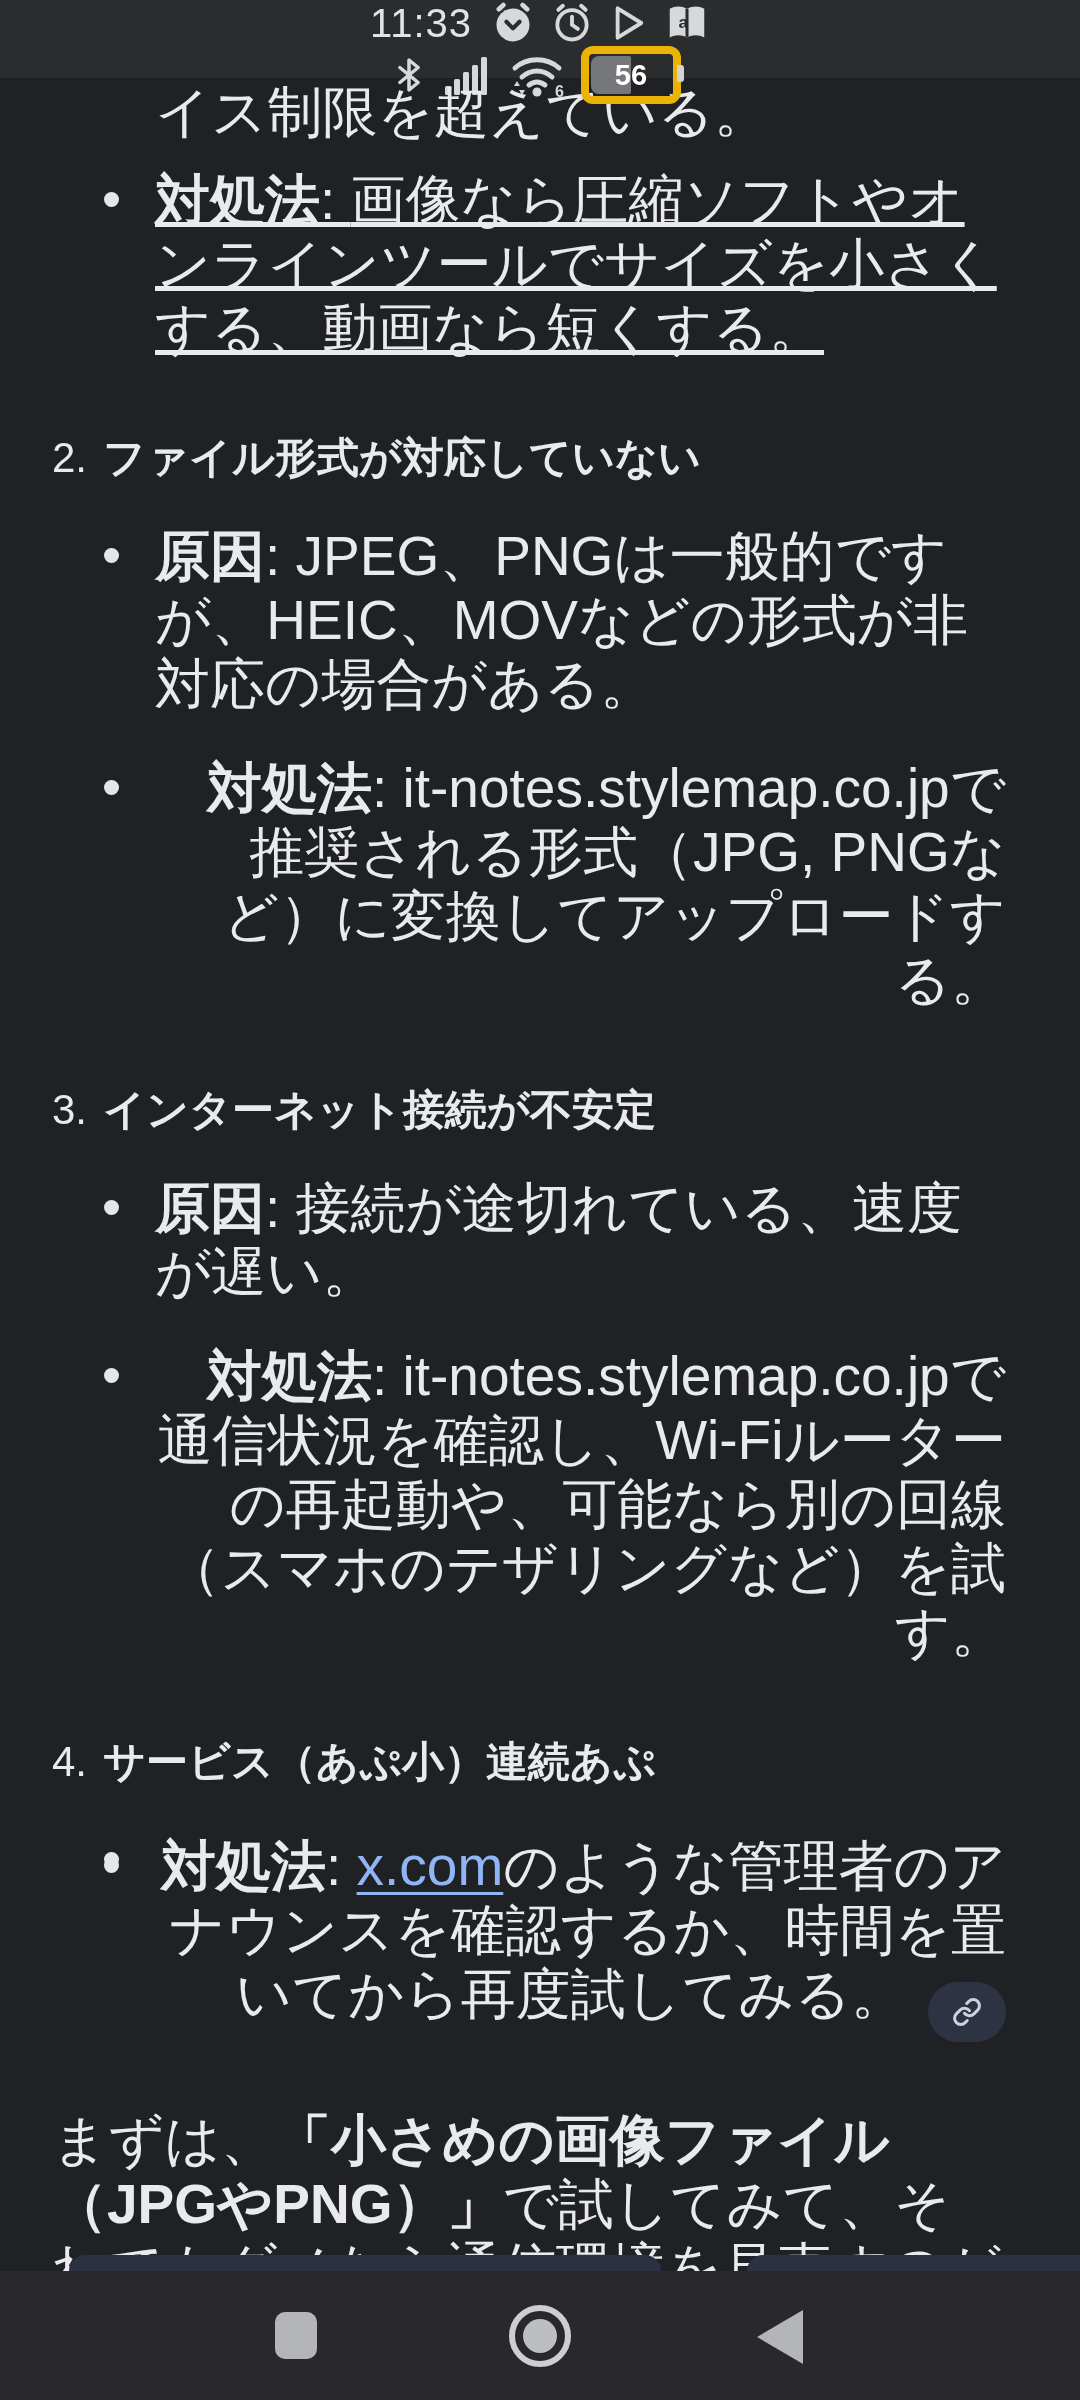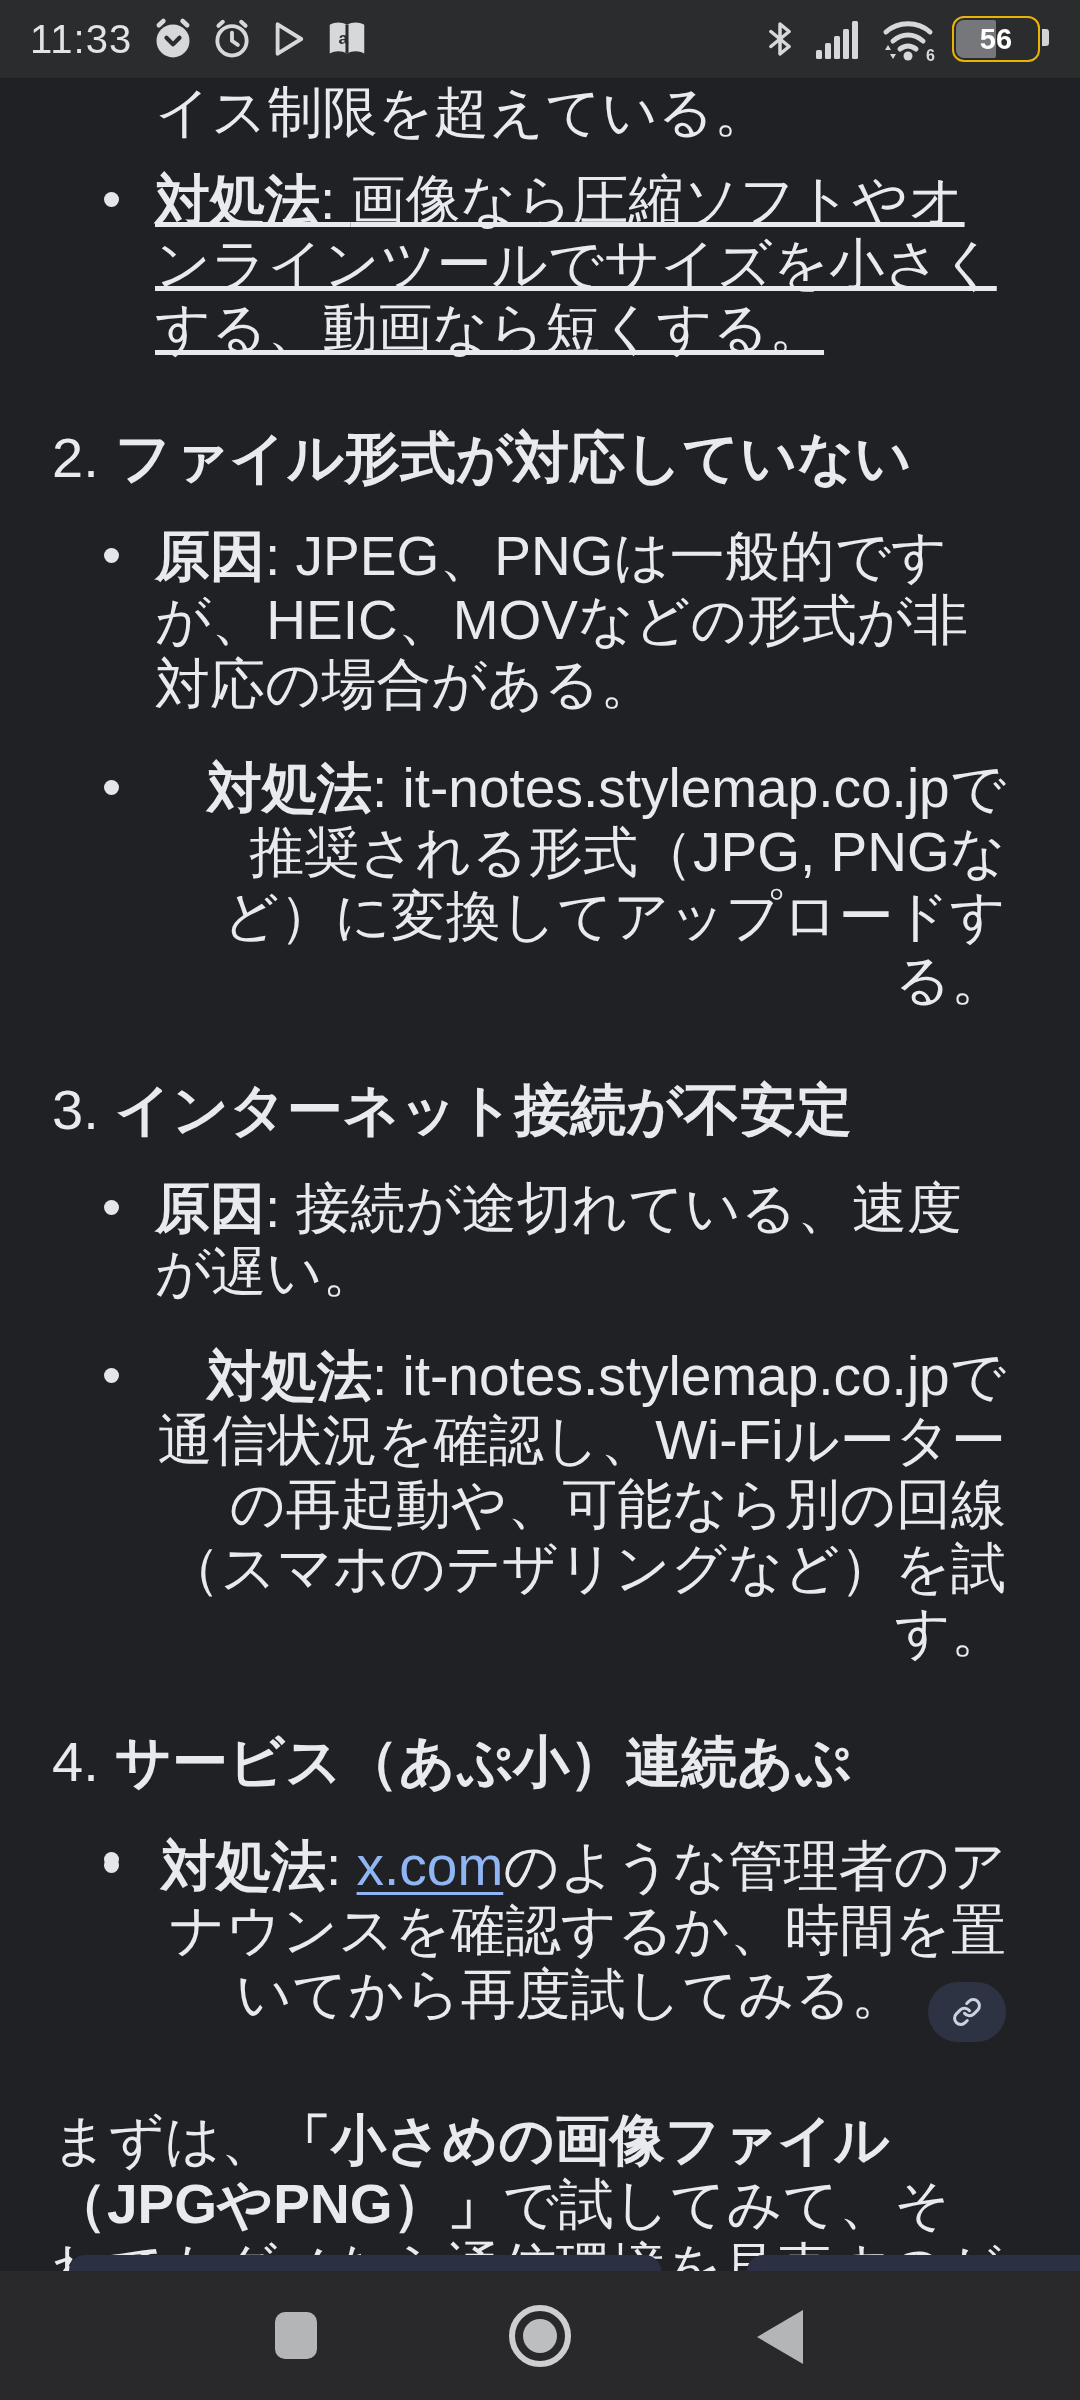--- a/index.html
+++ b/index.html
@@ -4,39 +4,39 @@
 <style>
   html,body{margin:0;padding:0;background:#000;}
   .screen{
     position:relative;width:1080px;height:2400px;overflow:hidden;
     background:#202124;color:#e8eaee;
     font-family:"Liberation Sans","DejaVu Sans",sans-serif;
   }
   
   .status-bar{
     height:78px;background:#2b2c2e;display:flex;align-items:center;
-    justify-content:space-between;padding:0 30px;box-sizing:border-box;
+    justify-content:space-between;padding:0 30px;box-sizing:border-box;flex-direction:column;
   }
   .sb-group{display:flex;align-items:center;gap:14px;}
   .sb-time{font-size:40px;color:#e2e3e5;letter-spacing:1px;margin-right:4px;}
   .sb-icon{display:inline-flex;align-items:center;justify-content:center;}
-  .battery{position:relative;width:84px;height:42px;border:2px solid #eab308;border-radius:12px;margin-right:10px;}
+  .battery{position:relative;width:84px;height:42px;border:8px solid #eab308;border-radius:12px;margin-right:10px;}
   .battery .fill{position:absolute;left:2px;top:2px;bottom:2px;width:48%;background:#76777a;border-radius:8px 2px 2px 8px;}
   .battery .pct{position:absolute;inset:0;display:flex;align-items:center;justify-content:center;font-size:29px;font-weight:700;color:#fff;}
   .battery .nub{position:absolute;right:-11px;top:11px;width:7px;height:17px;background:#d2d3d5;border-radius:0 3px 3px 0;}
   
   .content{padding:0 74px 0 52px;box-sizing:border-box;}
   .body-text{font-size:55px;line-height:64px;color:#e8eaee;}
   .cont-line{margin:2px 0 0 103px;}
   .li{position:relative;padding-left:103px;}
   .li + .li{margin-top:40px;text-align:right;}
   .li.first-gap{margin-top:24px;text-decoration:underline;}
   .li .dot{position:absolute;left:52px;top:24px;width:15px;height:15px;border-radius:50%;background:#e4e6ea;}
   .lbl{font-weight:700;}
-  .heading{margin:66px 0 34px 0;font-size:56px;line-height:64px;}
+  .heading{margin:66px 0 34px 0;font-size:42px;line-height:64px;}
   .hnum{font-weight:400;margin-right:16px;}
   .htitle{font-weight:700;}
   .summary{margin-top:66px;}
   .inline-link{color:#8fb5f5;font-weight:400;text-decoration:underline;text-underline-offset:7px;text-decoration-thickness:3px;cursor:pointer;}
   .chip{
     display:inline-flex;align-items:center;justify-content:center;
     width:78px;height:60px;border-radius:30px;background:#2d3342;
     vertical-align:-14px;margin-left:22px;cursor:pointer;
   }
   

